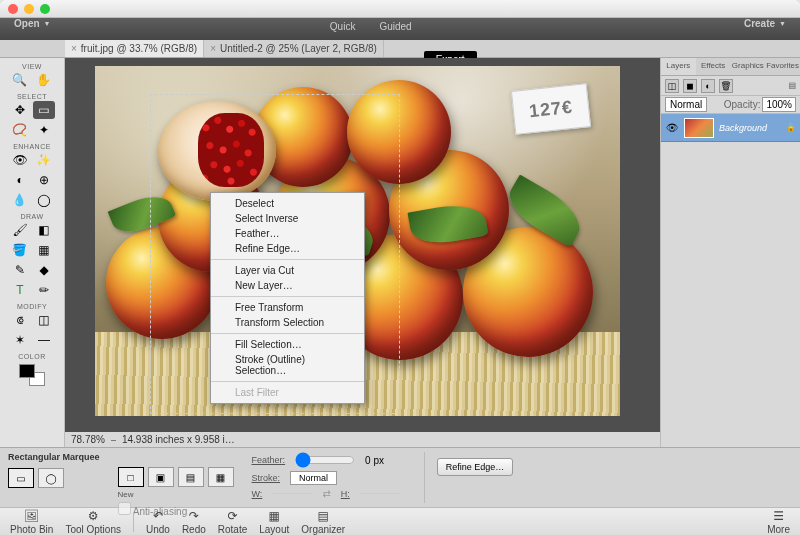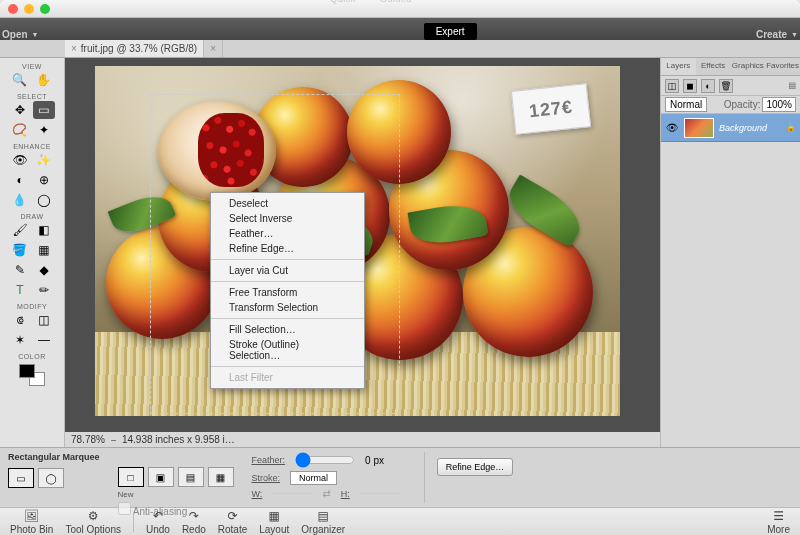--- a/index.html
+++ b/index.html
@@ -4,21 +4,21 @@
 <style>
 * { margin: 0; padding: 0; box-sizing: border-box; font-family: "Lucida Grande", Helvetica, Arial, sans-serif; font-size: 10px; }
 body { width: 800px; height: 535px; background: #fff; overflow: hidden; position: relative; }
 .outer-frame { width: 800px; height: 535px; background: #fff; border-radius: 6px; box-shadow: 0 0 8px rgba(0,0,0,.4); position: relative; }
 .titlebar { height: 18px; background: linear-gradient(#f5f5f5,#e0e0e0); display:flex; align-items:center; padding-left:8px; border-radius:6px 6px 0 0; border-bottom:1px solid #bbb;}
 .traffic { display:flex; gap:6px; }
 .dot { width:10px; height:10px; border-radius:50%; }
 .dot.r { background:#ff5f57; }
 .dot.y { background:#febc2e; }
 .dot.g { background:#28c840; }
-.app-top { height: 22px; background: linear-gradient(#5e5e5e,#454545); display:flex; align-items:flex-end; padding:0 2px; color:#ddd; justify-content:space-between;}
+.app-top { height: 22px; background: linear-gradient(#5e5e5e,#454545); display:flex; align-items:flex-start; padding:0 14px; color:#ddd; justify-content:space-between;}
 .app-top .menus { display:flex; justify-content:center; flex:1; gap:0; }
 .app-top .mbtn { padding:3px 12px; color:#ccc; cursor:pointer; }
 .app-top .mbtn.active { background:#000; color:#fff; border-radius:2px;margin-top:33px; }
 .app-top .open { display:flex; align-items:center; cursor:pointer; color:#ccc; font-weight:bold; }
 .app-top .create { display:flex; align-items:center; cursor:pointer; color:#ccc; font-weight:bold; }
 .tabbar { height:18px; background:#d2d2d2; border-bottom:1px solid #aaa; display:flex; align-items:stretch; padding-left:65px;}
 .tab { display:flex; align-items:center; padding:0 6px; border-right:1px solid #bbb; color:#444; cursor:pointer; gap:4px; font-size:9px;}
 .tab.active { background:#e9e9e9; }
 .tab .x { color:#888; }
 .work { display:flex; height:calc(535px - 18px - 22px - 18px - 60px - 28px); }
@@ -55,21 +55,21 @@
 .opt-box.sel { border-color:#000; }
 .opt-row { display:flex; gap:10px; align-items:center;}
 .opt-row label { font-size:9px; color:#555;text-decoration:underline;}
 .slider { width:60px; }
 .btn-gen { font-size:9px; padding:3px 8px; background:linear-gradient(#fdfdfd,#dfdfdf); border:1px solid #999; border-radius:3px; cursor:pointer;}
 .footer { height:28px; background:linear-gradient(#ededed,#dddddd); border-top:1px solid #bbb; display:flex; align-items:center; padding:0 6px; gap:4px;}
 .ft-btn { display:flex; flex-direction:column; align-items:center; gap:1px; padding:0 4px; cursor:pointer; font-size:7px; color:#444;}
 .ft-btn .ico { width:18px; height:14px; display:flex; align-items:center; justify-content:center; font-size:12px;}
 .ft-sep { width:1px; height:20px; background:#bbb; margin:0 4px;}
 .context-menu { position:absolute; left:210px; top:192px; width:155px; background:#f3f3f3; border:1px solid #999; box-shadow:2px 3px 8px rgba(0,0,0,.4); padding:3px 0; z-index:100;}
-.cm-item { padding:2px 18px; font-size:10px; color:#222; cursor:pointer;}
+.cm-item { padding:2px 24px; font-size:10px; color:#222; cursor:pointer;}
 .cm-item:hover, .cm-item.hl { background:#3b79d5; color:#fff;}
 .cm-item.disabled { color:#aaa; cursor:default;}
 .cm-sep { height:1px; background:#ccc; margin:3px 0;}
 
 
 .fruit-bg { position:absolute; inset:0; background:
   radial-gradient(circle at 15% 20%, rgba(255,255,240,.5), transparent 35%),
   radial-gradient(circle at 70% 10%, rgba(255,255,255,.6), transparent 30%),
   linear-gradient(#cbbfa3 0%, #b3a27d 35%, #6d613f 100%); }
 .fruit { position:absolute; border-radius:50%; background: radial-gradient(circle at 32% 28%, #fff2b0 0%, #f6d14b 14%, #ed8f2f 36%, #ce3b27 62%, #7c1d14 100%); box-shadow: inset -8px -12px 20px rgba(60,10,5,.6), 2px 6px 12px rgba(0,0,0,.45); }
@@ -125,20 +125,21 @@
   </div>
 </div>
 
 <div class="tabbar">
   <div class="tab active">
     <span class="x">×</span>
     <span>fruit.jpg @ 33.7% (RGB/8)</span>
   </div>
   <div class="tab">
     <span class="x">×</span>
+    <span>Untitled-2 @ 25% (Layer 2, RGB/8)</span>
   </div>
 </div>
 
 <div class="work">
 
   <div class="left-tools">
     <div class="tool-section-label">VIEW</div>
     <div class="tool-row">
       <div class="tool">🔍</div>
       <div class="tool">✋</div>
@@ -343,20 +344,21 @@
       </div>
 </div>
 
 <div class="context-menu" id="ctx">
       <div class="cm-item">Deselect</div>
       <div class="cm-item">Select Inverse</div>
       <div class="cm-item">Feather…</div>
       <div class="cm-item">Refine Edge…</div>
       <div class="cm-sep"></div>
       <div class="cm-item">Layer via Cut</div>
+      <div class="cm-item">New Layer…</div>
       <div class="cm-sep"></div>
       <div class="cm-item">Free Transform</div>
       <div class="cm-item">Transform Selection</div>
       <div class="cm-sep"></div>
       <div class="cm-item">Fill Selection…</div>
       <div class="cm-item">Stroke (Outline) Selection…</div>
       <div class="cm-sep"></div>
       <div class="cm-item disabled">Last Filter</div>
     </div>
 

